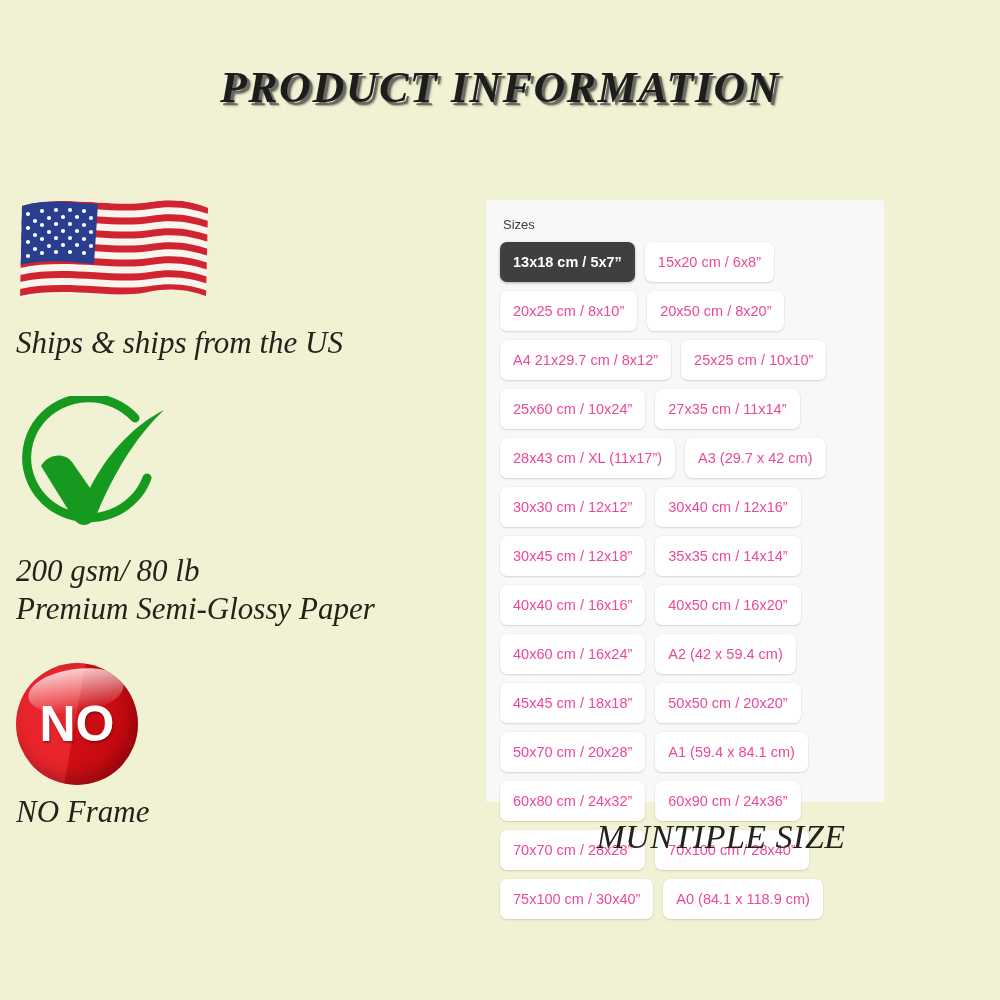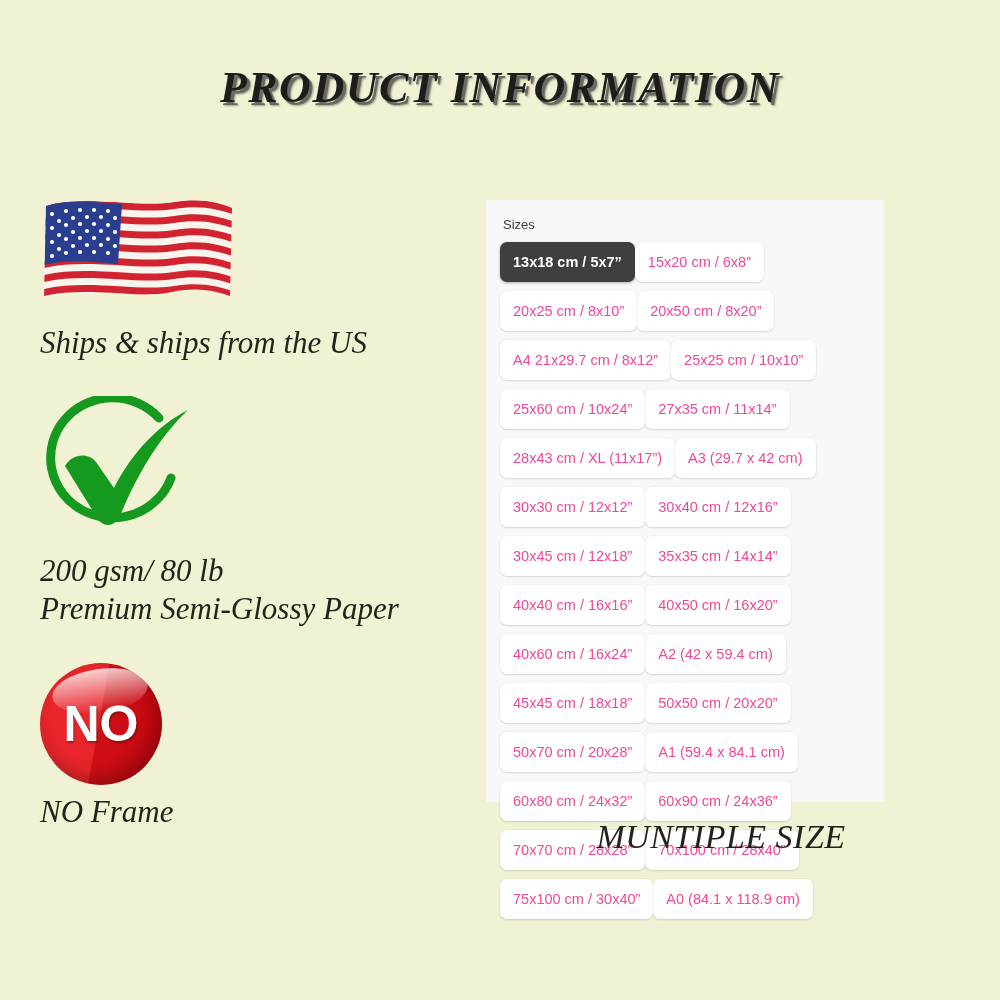--- a/index.html
+++ b/index.html
@@ -34,21 +34,20 @@
 
   
   .left-col {
     position: absolute;
     left: 16px;
     top: 192px;
     width: 460px;
   }
   .feature {
     margin-bottom: 26px;
-    margin-left: 24px;
   }
   .feature-caption {
     font-family: "Liberation Serif", serif;
     font-style: italic;
     font-size: 31px;
     color: #23231c;
     line-height: 1.22;
     margin-top: 8px;
     white-space: nowrap;
   }
@@ -121,21 +120,21 @@
     color: #3c3c3c;
     font-family: "Liberation Sans", sans-serif;
   }
   .chip-grid {
     position: absolute;
     left: 14px;
     top: 42px;
     right: 6px;
     display: flex;
     flex-wrap: wrap;
-    gap: 9px 0;
+    gap: 9px 10px;
     align-content: flex-start;
   }
   .chip {
     background: #ffffff;
     border-radius: 7px;
     padding: 0 13px;
     height: 40px;
     line-height: 40px;
     font-size: 14.5px;
     color: #ec4899;

